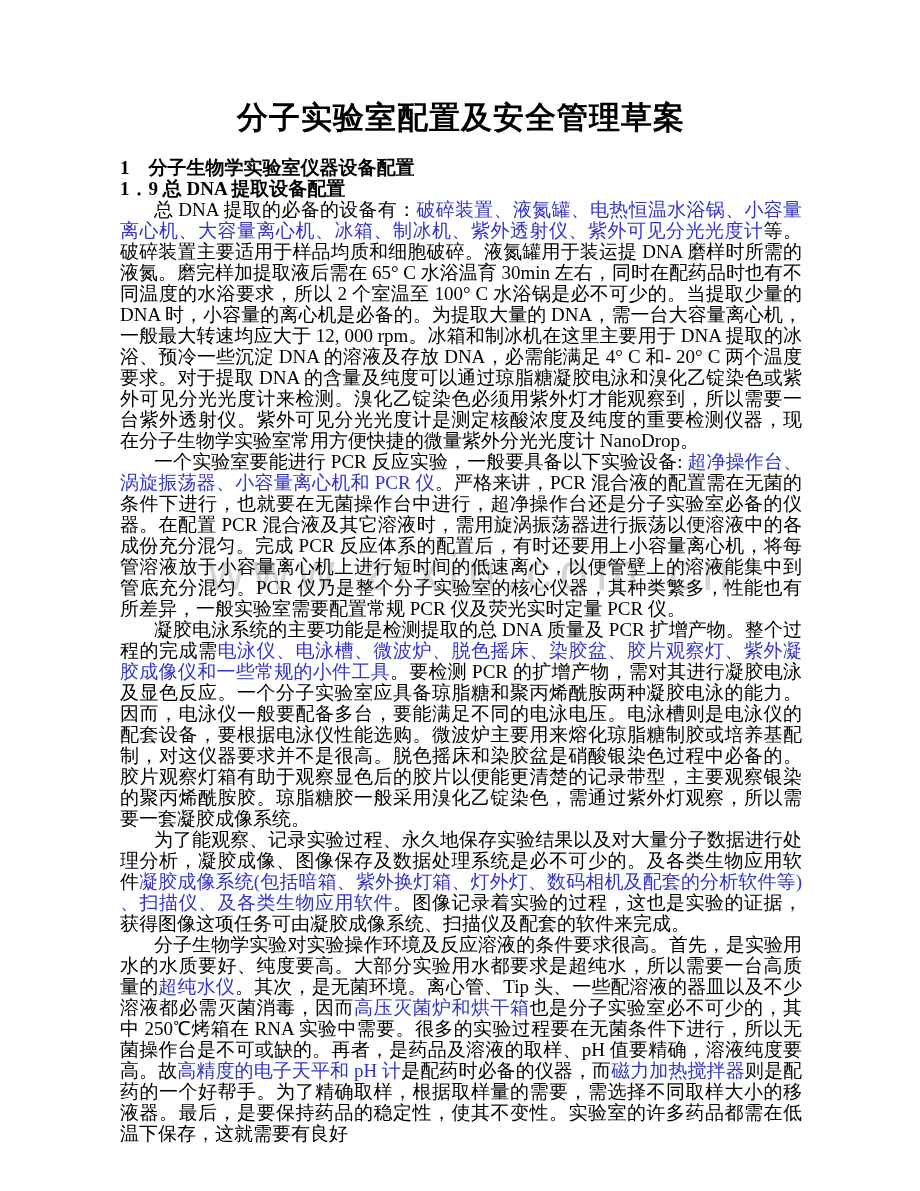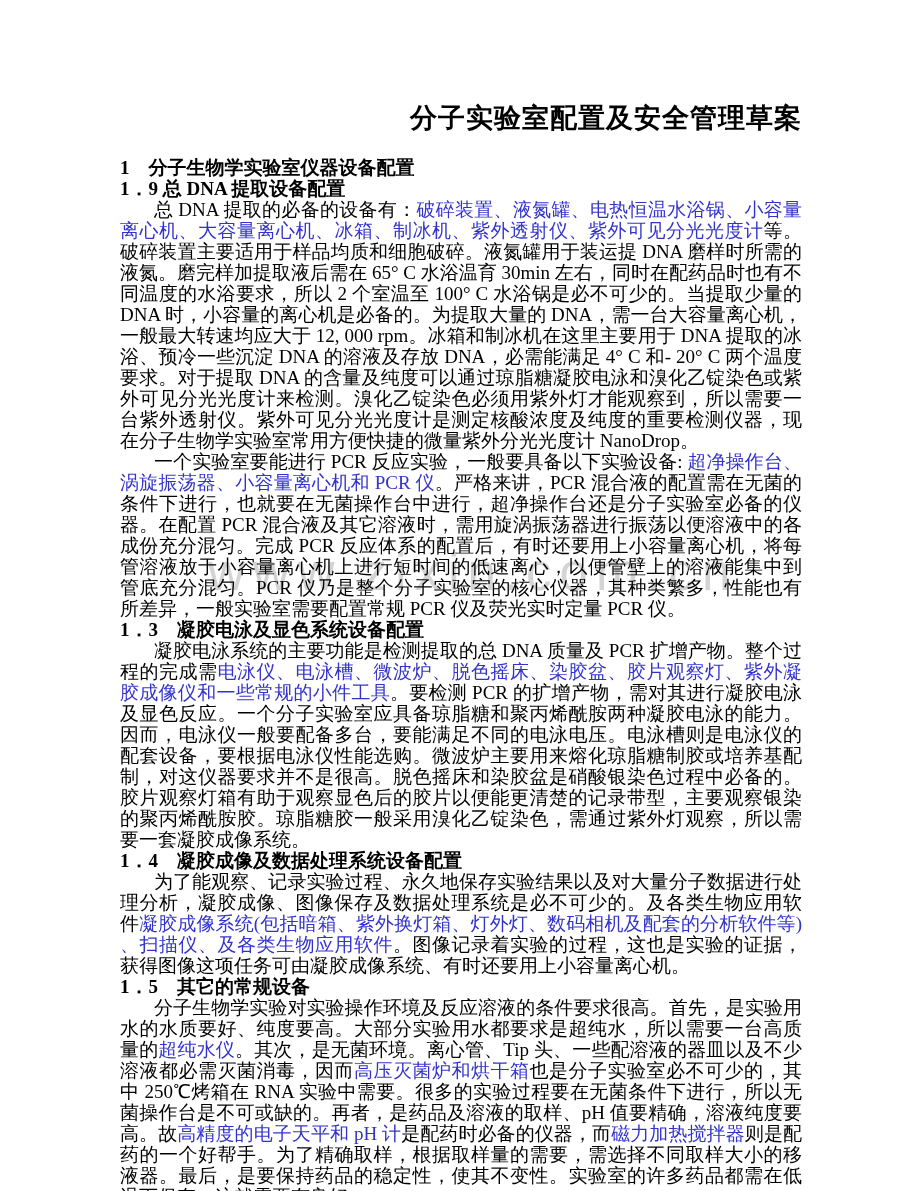--- a/index.html
+++ b/index.html
@@ -27,22 +27,22 @@
   }
   .content {
     position: absolute;
     left: 120px;
     top: 100px;
     width: 682px;
     z-index: 1;
   }
   .doc-title {
     margin: 0 0 21px 0;
-    text-align: right;
-    font-size: 27px;
+    text-align: center;
+    font-size: 31px;
     font-weight: bold;
     line-height: 36px;
     letter-spacing: 1px;
   }
   .block {
     margin: 0;
     font-size: 19px;
     line-height: 21px;
     text-align: justify;
   }
@@ -56,21 +56,18 @@
 
 <div class="page">
   <div class="watermark">www.zixin.com.cn</div>
   <div class="content">
     <h1 class="doc-title">分子实验室配置及安全管理草案</h1>
     <div id="doc-body">
         <p class="block heading"><span class="run">1　分子生物学实验室仪器设备配置</span></p>
         <p class="block heading"><span class="run">1．9 总 DNA 提取设备配置</span></p>
         <p class="block para"><span class="run">总 DNA 提取的必备的设备有：</span><span class="run-blue">破碎装置、液氮罐、电热恒温水浴锅、小容量离心机、大容量离心机、冰箱、制冰机、紫外透射仪、紫外可见分光光度计</span><span class="run">等。破碎装置主要适用于样品均质和细胞破碎。液氮罐用于装运提 DNA 磨样时所需的液氮。磨完样加提取液后需在 65° C 水浴温育 30min 左右，同时在配药品时也有不同温度的水浴要求，所以 2 个室温至 100° C 水浴锅是必不可少的。当提取少量的 DNA 时，小容量的离心机是必备的。为提取大量的 DNA，需一台大容量离心机，一般最大转速均应大于 12, 000 rpm。冰箱和制冰机在这里主要用于 DNA 提取的冰浴、预冷一些沉淀 DNA 的溶液及存放 DNA，必需能满足 4° C 和- 20° C 两个温度要求。对于提取 DNA 的含量及纯度可以通过琼脂糖凝胶电泳和溴化乙锭染色或紫外可见分光光度计来检测。溴化乙锭染色必须用紫外灯才能观察到，所以需要一台紫外透射仪。紫外可见分光光度计是测定核酸浓度及纯度的重要检测仪器，现在分子生物学实验室常用方便快捷的微量紫外分光光度计 NanoDrop。</span></p>
         <p class="block para"><span class="run">一个实验室要能进行 PCR 反应实验，一般要具备以下实验设备: </span><span class="run-blue">超净操作台、涡旋振荡器、小容量离心机和 PCR 仪</span><span class="run">。严格来讲，PCR 混合液的配置需在无菌的条件下进行，也就要在无菌操作台中进行，超净操作台还是分子实验室必备的仪器。在配置 PCR 混合液及其它溶液时，需用旋涡振荡器进行振荡以便溶液中的各成份充分混匀。完成 PCR 反应体系的配置后，有时还要用上小容量离心机，将每管溶液放于小容量离心机上进行短时间的低速离心，以便管壁上的溶液能集中到管底充分混匀。PCR 仪乃是整个分子实验室的核心仪器，其种类繁多，性能也有所差异，一般实验室需要配置常规 PCR 仪及荧光实时定量 PCR 仪。</span></p>
-        <p class="block heading"><span class="run">1．3　凝胶电泳及显色系统设备配置</span></p>
         <p class="block para"><span class="run">凝胶电泳系统的主要功能是检测提取的总 DNA 质量及 PCR 扩增产物。整个过程的完成需</span><span class="run-blue">电泳仪、电泳槽、微波炉、脱色摇床、染胶盆、胶片观察灯、紫外凝胶成像仪和一些常规的小件工具</span><span class="run">。要检测 PCR 的扩增产物，需对其进行凝胶电泳及显色反应。一个分子实验室应具备琼脂糖和聚丙烯酰胺两种凝胶电泳的能力。因而，电泳仪一般要配备多台，要能满足不同的电泳电压。电泳槽则是电泳仪的配套设备，要根据电泳仪性能选购。微波炉主要用来熔化琼脂糖制胶或培养基配制，对这仪器要求并不是很高。脱色摇床和染胶盆是硝酸银染色过程中必备的。胶片观察灯箱有助于观察显色后的胶片以便能更清楚的记录带型，主要观察银染的聚丙烯酰胺胶。琼脂糖胶一般采用溴化乙锭染色，需通过紫外灯观察，所以需要一套凝胶成像系统。</span></p>
-        <p class="block heading"><span class="run">1．4　凝胶成像及数据处理系统设备配置</span></p>
-        <p class="block para"><span class="run">为了能观察、记录实验过程、永久地保存实验结果以及对大量分子数据进行处理分析，凝胶成像、图像保存及数据处理系统是必不可少的。及各类生物应用软件</span><span class="run-blue">凝胶成像系统(包括暗箱、紫外换灯箱、灯外灯、数码相机及配套的分析软件等) 、扫描仪、及各类生物应用软件</span><span class="run">。图像记录着实验的过程，这也是实验的证据，获得图像这项任务可由凝胶成像系统、有时还要用上小容量离心机。</span></p>
-        <p class="block heading"><span class="run">1．5　其它的常规设备</span></p>
+        <p class="block para"><span class="run">为了能观察、记录实验过程、永久地保存实验结果以及对大量分子数据进行处理分析，凝胶成像、图像保存及数据处理系统是必不可少的。及各类生物应用软件</span><span class="run-blue">凝胶成像系统(包括暗箱、紫外换灯箱、灯外灯、数码相机及配套的分析软件等) 、扫描仪、及各类生物应用软件</span><span class="run">。图像记录着实验的过程，这也是实验的证据，获得图像这项任务可由凝胶成像系统、扫描仪及配套的软件来完成。</span></p>
         <p class="block para"><span class="run">分子生物学实验对实验操作环境及反应溶液的条件要求很高。首先，是实验用水的水质要好、纯度要高。大部分实验用水都要求是超纯水，所以需要一台高质量的</span><span class="run-blue">超纯水仪</span><span class="run">。其次，是无菌环境。离心管、Tip 头、一些配溶液的器皿以及不少溶液都必需灭菌消毒，因而</span><span class="run-blue">高压灭菌炉和烘干箱</span><span class="run">也是分子实验室必不可少的，其中 250℃烤箱在 RNA 实验中需要。很多的实验过程要在无菌条件下进行，所以无菌操作台是不可或缺的。再者，是药品及溶液的取样、pH 值要精确，溶液纯度要高。故</span><span class="run-blue">高精度的电子天平和 pH 计</span><span class="run">是配药时必备的仪器，而</span><span class="run-blue">磁力加热搅拌器</span><span class="run">则是配药的一个好帮手。为了精确取样，根据取样量的需要，需选择不同取样大小的移液器。最后，是要保持药品的稳定性，使其不变性。实验室的许多药品都需在低温下保存，这就需要有良好</span></p>
       </div>
   </div>
 </div>
 
 </body></html>

